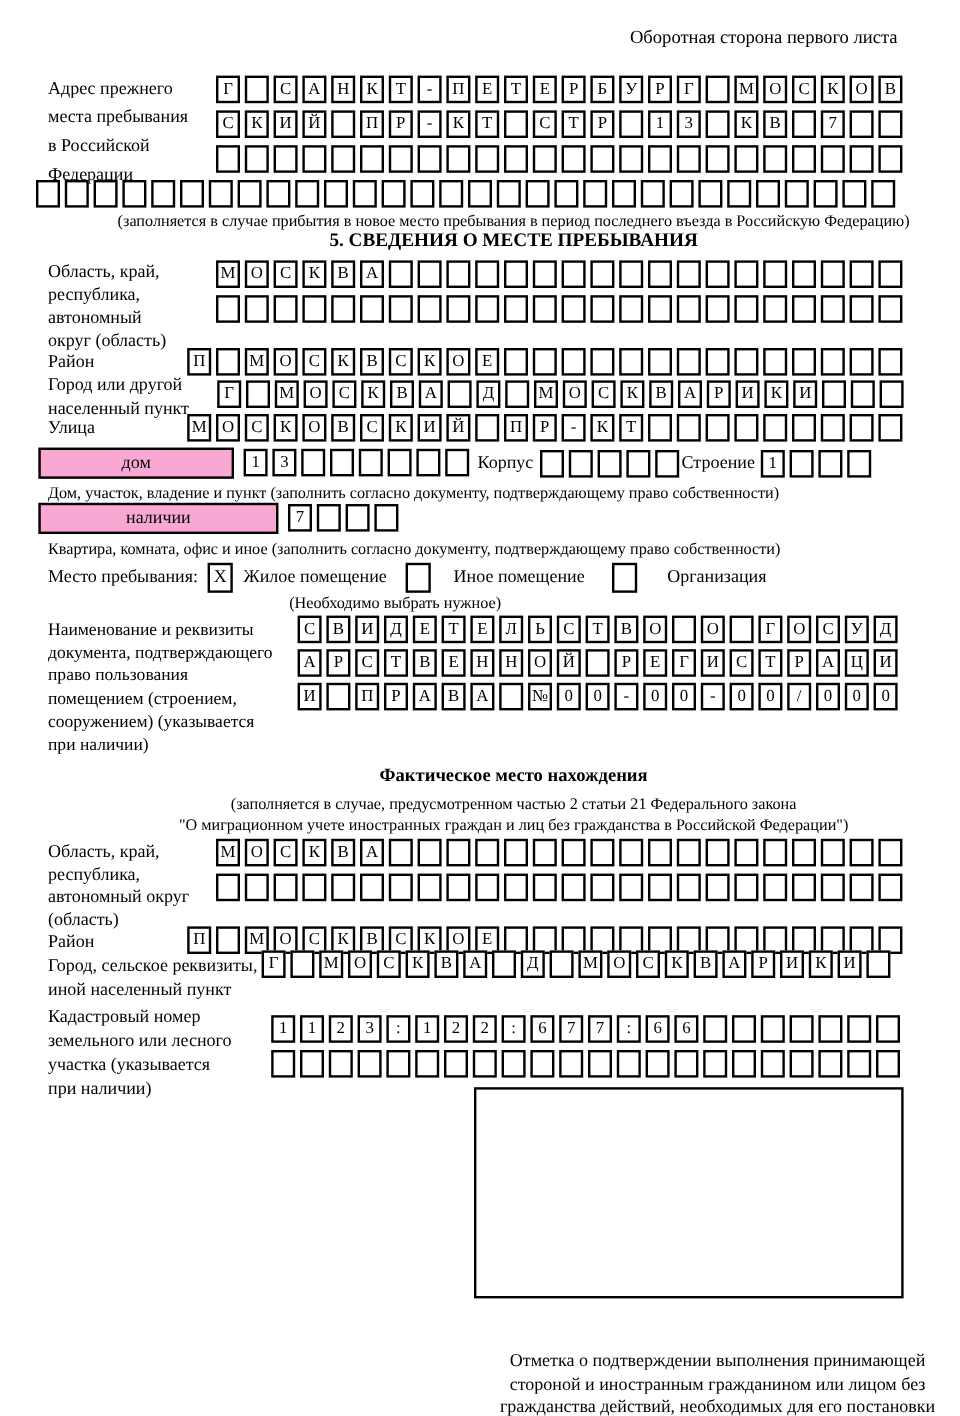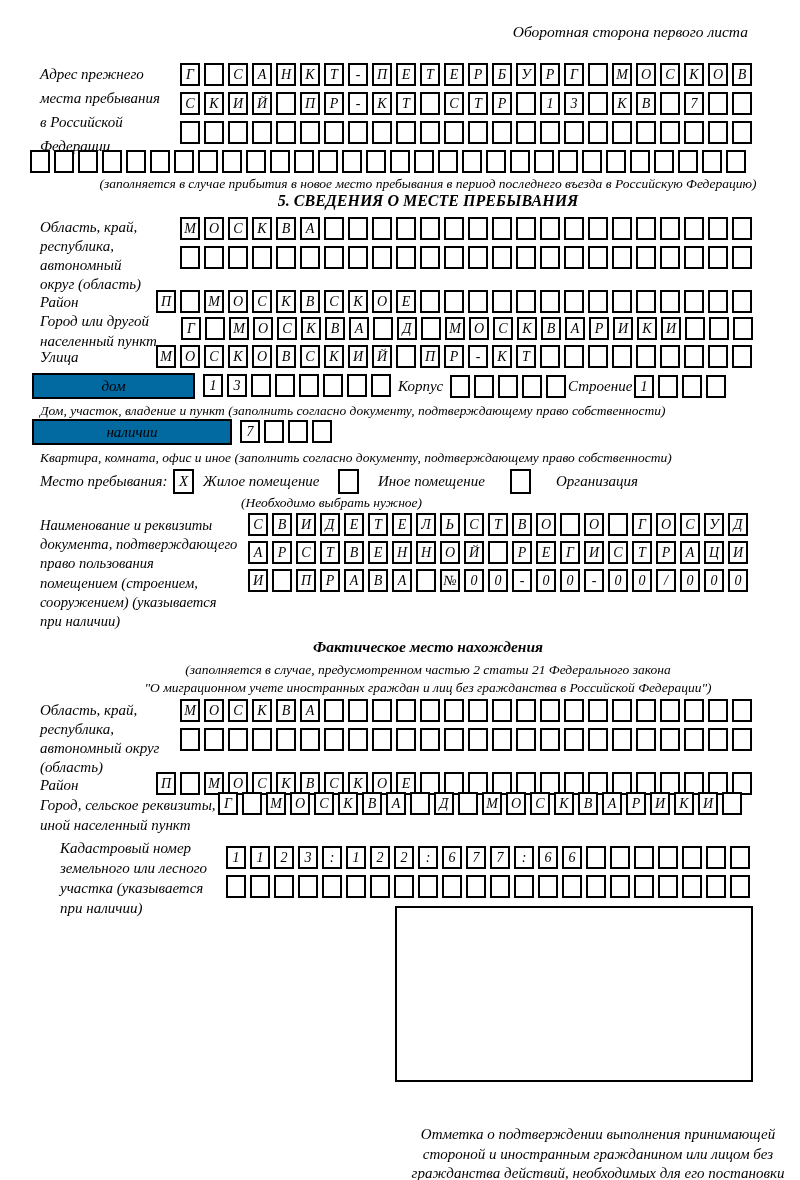--- a/index.html
+++ b/index.html
@@ -1,36 +1,36 @@
 <!DOCTYPE html>
 <html><head>
 <meta charset="utf-8">
 <style>
   html,body{margin:0;padding:0;background:#fff;}
   #page{
     position:relative;width:800px;height:1180px;background:#fff;
-    font-family:"Liberation Serif","DejaVu Serif",serif;color:#000;overflow:hidden;font-style:italic;
+    font-family:"Liberation Serif","DejaVu Serif",serif;color:#000;overflow:hidden;
   }
   .abs{position:absolute;}
   .lbl{font-size:15px;line-height:19px;}
   .lbl24{font-size:15px;line-height:24px;}
   .lbl20{font-size:15px;line-height:20px;}
   .pre{white-space:pre-line;}
   .small{font-size:13.5px;line-height:17px;}
   .bold{font-weight:bold;}
   .center{text-align:center;margin-left:28px;}
   .grid{position:absolute;display:flex;gap:4px;}
   .cell{
     box-sizing:border-box;width:20px;height:23px;border:2px solid #000;
     display:flex;align-items:center;justify-content:center;
     font-size:14px;line-height:1;flex:0 0 auto;background:#fff;
   }
   .bigbox{
     position:absolute;box-sizing:border-box;border:2px solid #000;height:26px;
-    display:flex;align-items:center;justify-content:center;font-size:15px;background:#0369a1;
+    display:flex;align-items:center;justify-content:center;font-size:15px;background:#f9a8d4;
   }
   .cbx{
     position:absolute;box-sizing:border-box;width:21px;height:25px;border:2px solid #000;
     display:flex;align-items:center;justify-content:center;font-size:15px;background:#fff;
   }
   .stampbox{position:absolute;box-sizing:border-box;border:2px solid #000;background:#fff;}
 </style>
 </head>
 <body>
 
@@ -532,21 +532,21 @@
       <span class="cell">К</span>
       <span class="cell">В</span>
       <span class="cell">А</span>
       <span class="cell">Р</span>
       <span class="cell">И</span>
       <span class="cell">К</span>
       <span class="cell">И</span>
       <span class="cell"></span>
     </div>
 
-  <div class="abs lbl20 pre" style="left:40px;top:838px;margin-left:20px;">Кадастровый номер
+  <div class="abs lbl20 pre" style="left:40px;top:838px;">Кадастровый номер
 земельного или лесного
 участка (указывается
 при наличии)</div>
   <div class="grid" style="left:226px;top:846px">
       <span class="cell">1</span>
       <span class="cell">1</span>
       <span class="cell">2</span>
       <span class="cell">3</span>
       <span class="cell">:</span>
       <span class="cell">1</span>

